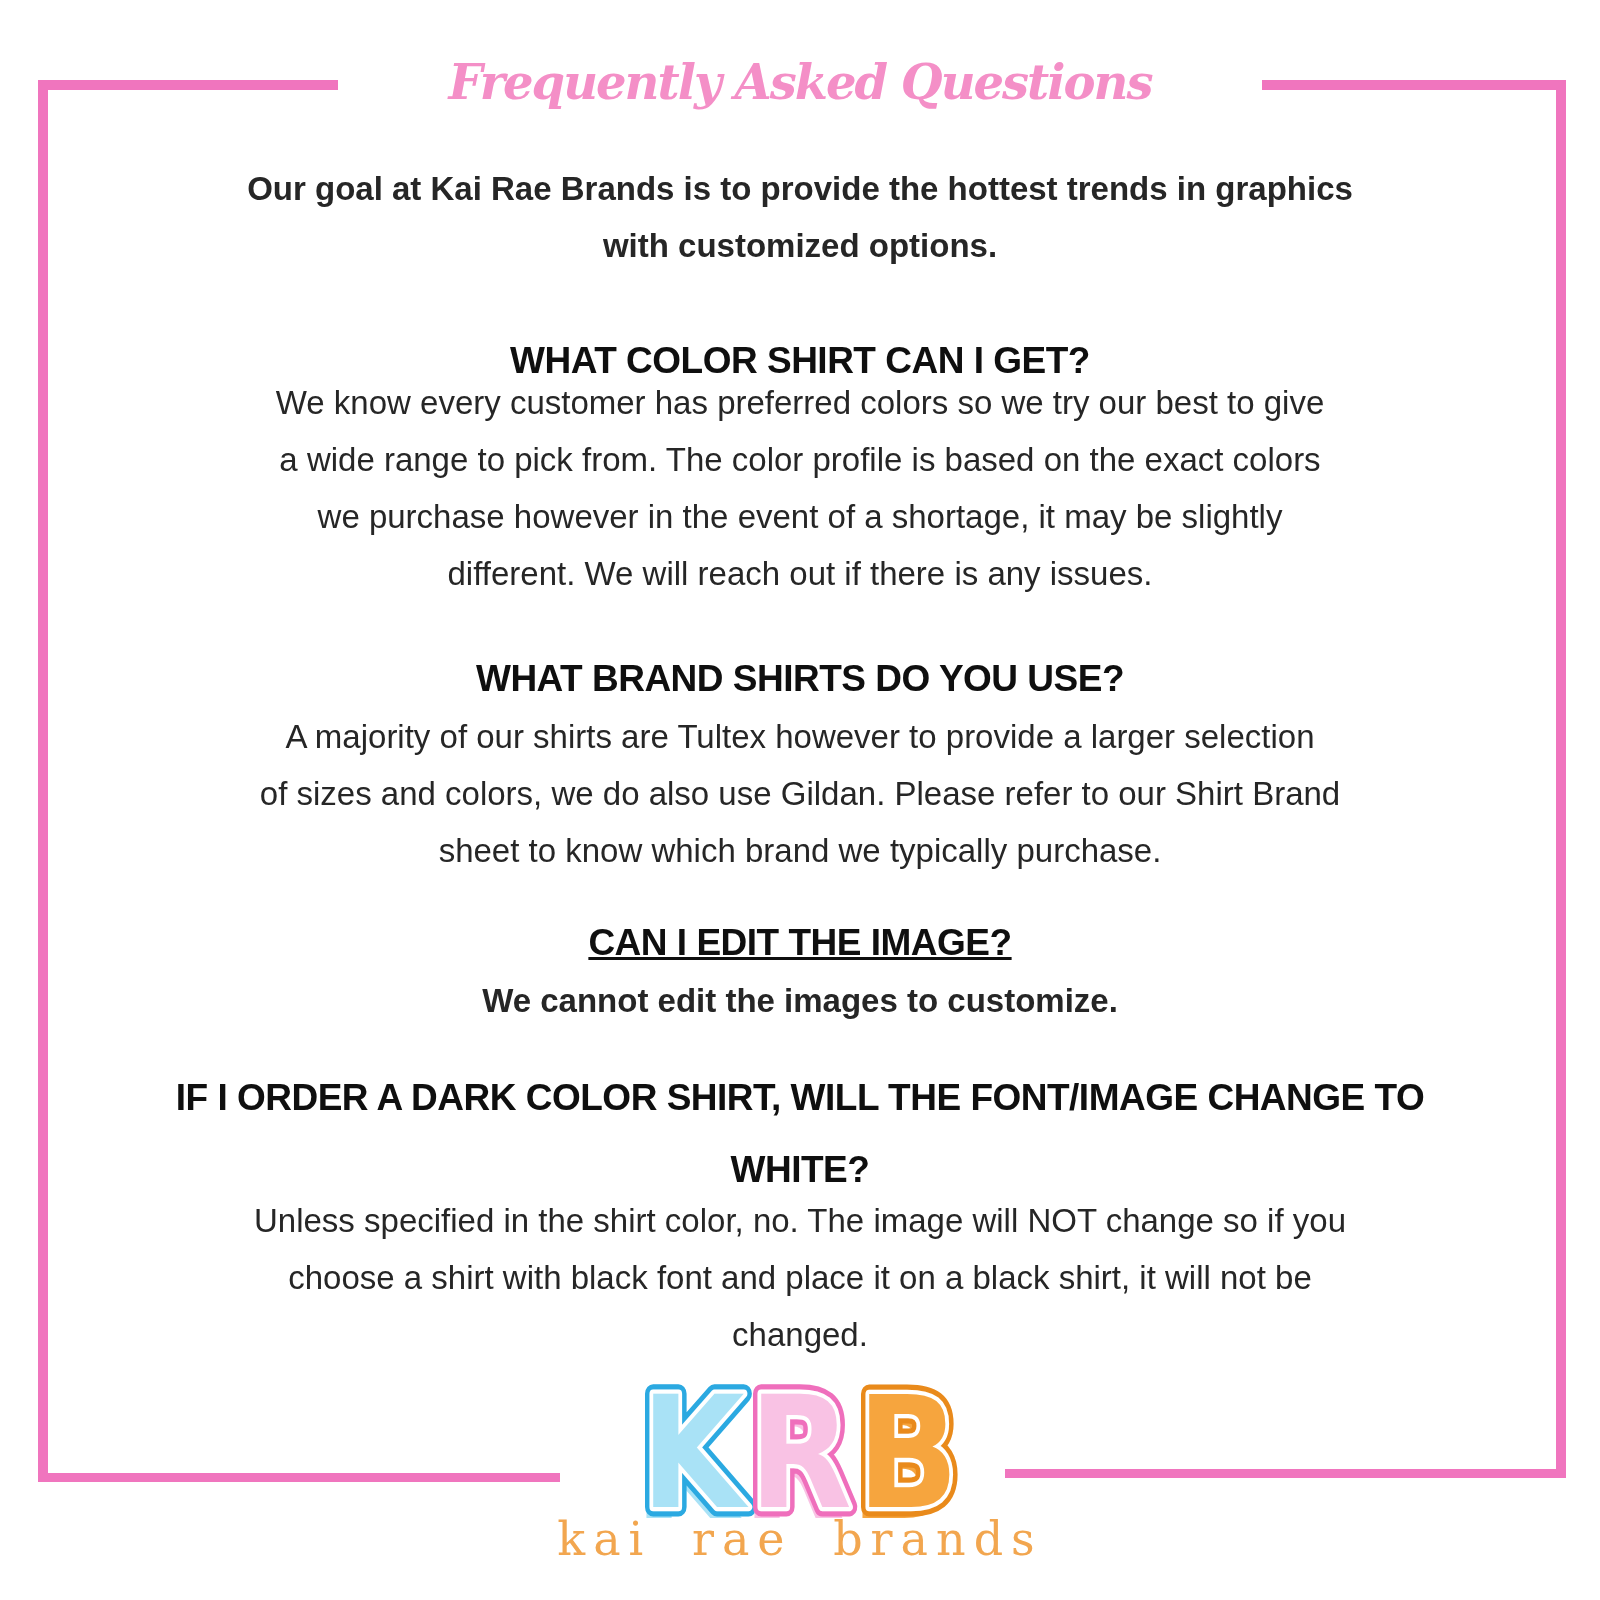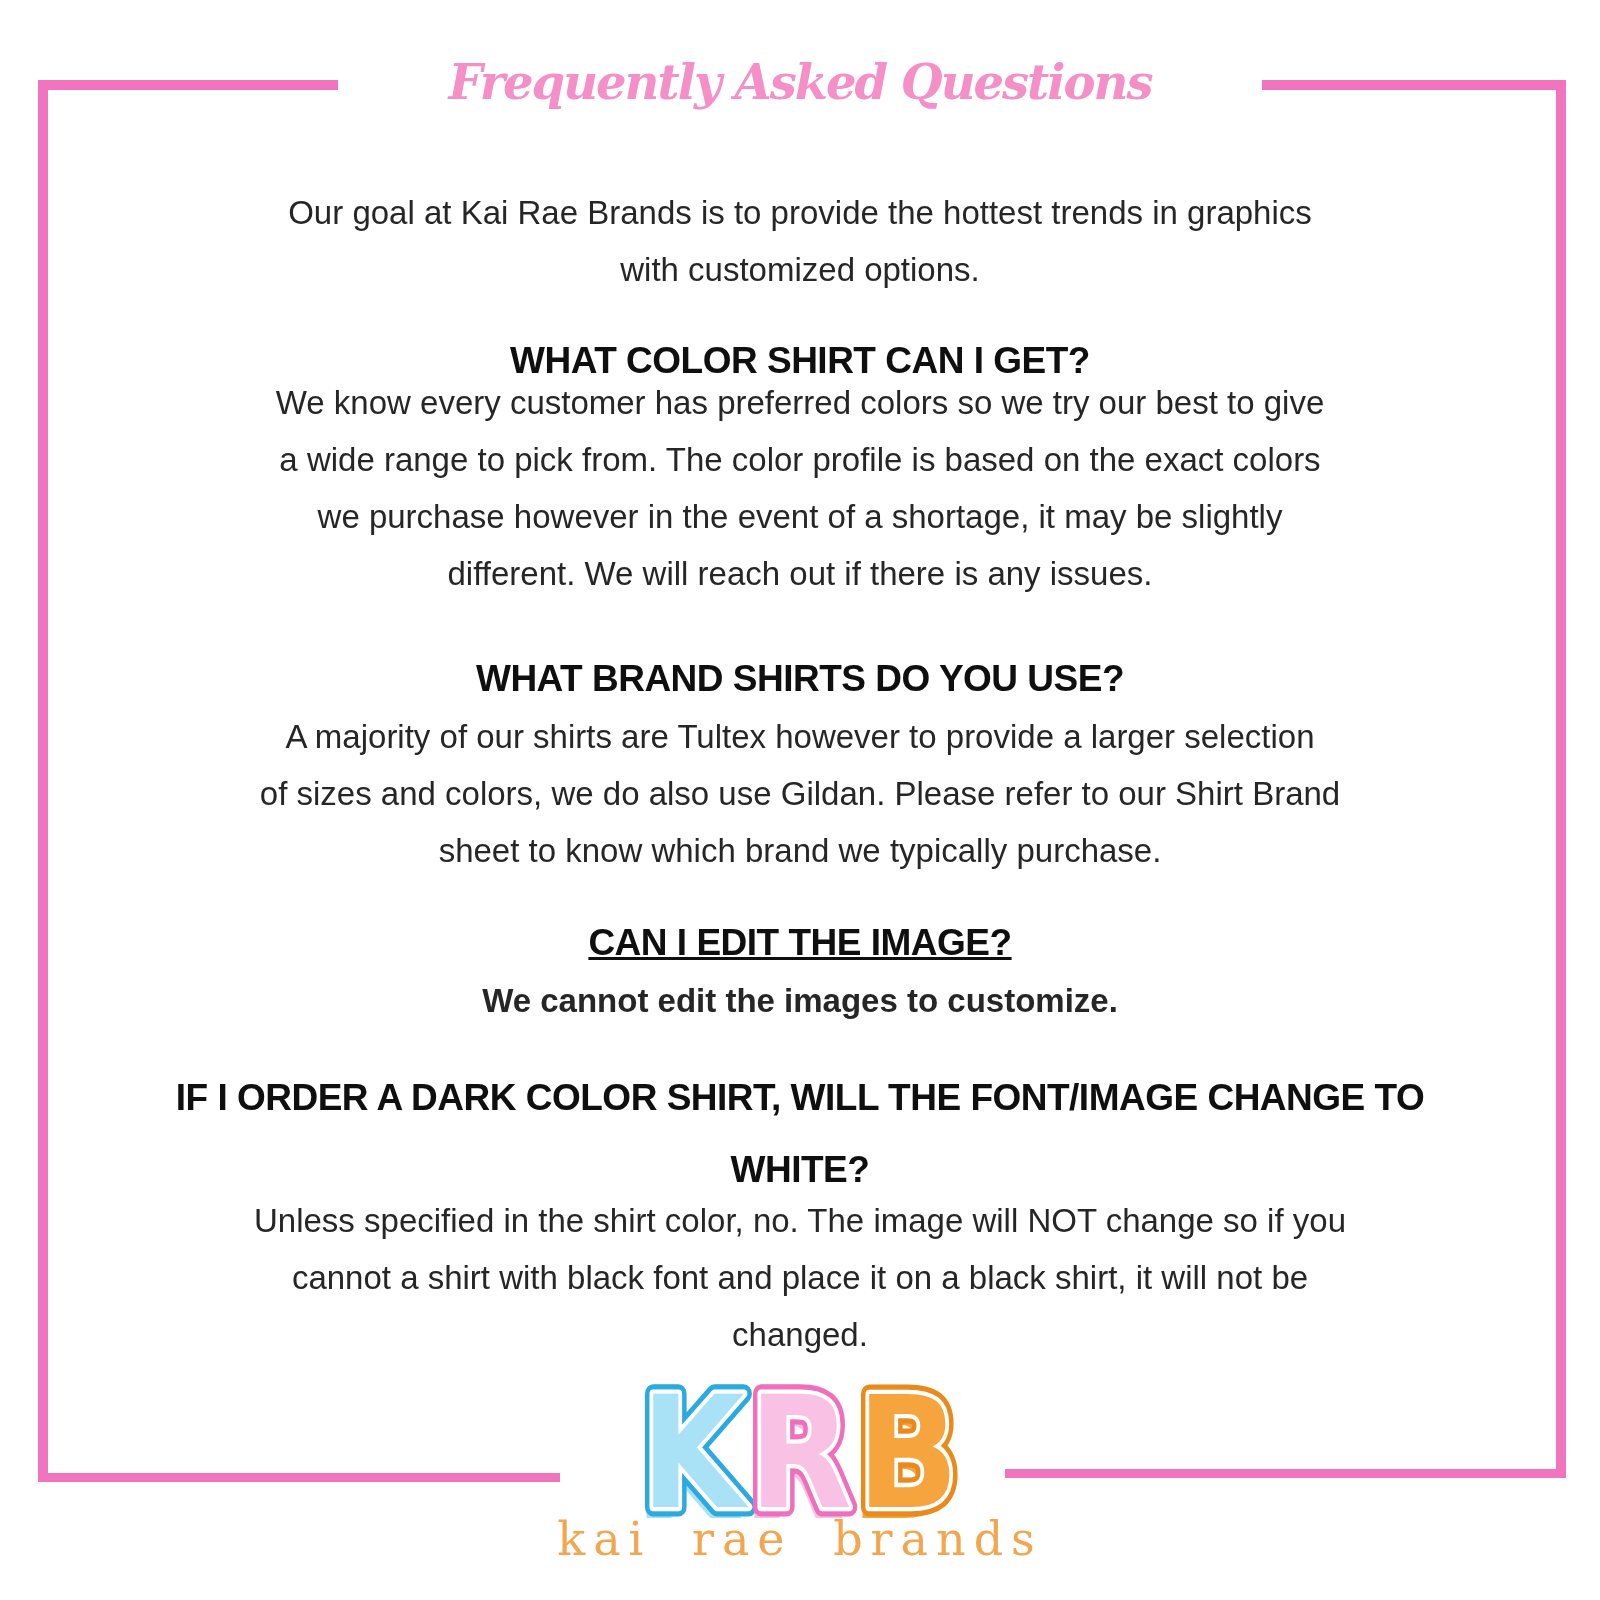--- a/index.html
+++ b/index.html
@@ -53,21 +53,21 @@
   }
   .heading {
     font-weight: bold;
     font-size: 37px;
     line-height: 50px;
     letter-spacing: -0.5px;
     color: #0f0f0f;
   }
   .heading.two-line { line-height: 72px; text-align: center; }
 
-  .pos-intro { top: 184px; }
+  .pos-intro { top: 160px; font-weight: bold; }
   .pos-q1    { top: 336px; }
   .pos-a1    { top: 374px; }
   .pos-q2    { top: 654px; }
   .pos-a2    { top: 708px; }
   .pos-q3    { top: 918px; text-decoration: underline; }
   .pos-a3    { top: 972px; font-weight: bold; }
   .pos-q4    { top: 1062px; }
   .pos-a4    { top: 1192px; }
 
   
@@ -118,21 +118,21 @@
 <div class="block body-text pos-a2">A majority of our shirts are Tultex however to provide a larger selection
 of sizes and colors, we do also use Gildan. Please refer to our Shirt Brand
 sheet to know which brand we typically purchase.</div>
 
 <div class="block heading pos-q3">CAN I EDIT THE IMAGE?</div>
 <div class="block body-text pos-a3">We cannot edit the images to customize.</div>
 
 <div class="block heading two-line pos-q4">IF I ORDER A DARK COLOR SHIRT, WILL THE FONT/IMAGE CHANGE TO
 WHITE?</div>
 <div class="block body-text pos-a4">Unless specified in the shirt color, no. The image will NOT change so if you
-cannot a shirt with black font and place it on a black shirt, it will not be
+choose a shirt with black font and place it on a black shirt, it will not be
 changed.</div>
 
 <div class="logo-wrap">
   <svg class="logo-svg" width="330" height="150" viewBox="0 0 440 172" preserveAspectRatio="none" font-family="DejaVu Sans, sans-serif" font-weight="bold" font-size="178">
 
     <g>
       <text x="-1" y="165" fill="#a9e2f6">K</text>
       <text x="8" y="153" fill="#2ba9e1" stroke="#2ba9e1" stroke-width="22" stroke-linejoin="round" paint-order="stroke">K</text>
       <text x="8" y="153" fill="#ffffff" stroke="#ffffff" stroke-width="10" stroke-linejoin="round" paint-order="stroke">K</text>
       <text x="8" y="153" fill="#a9e2f6">K</text>

